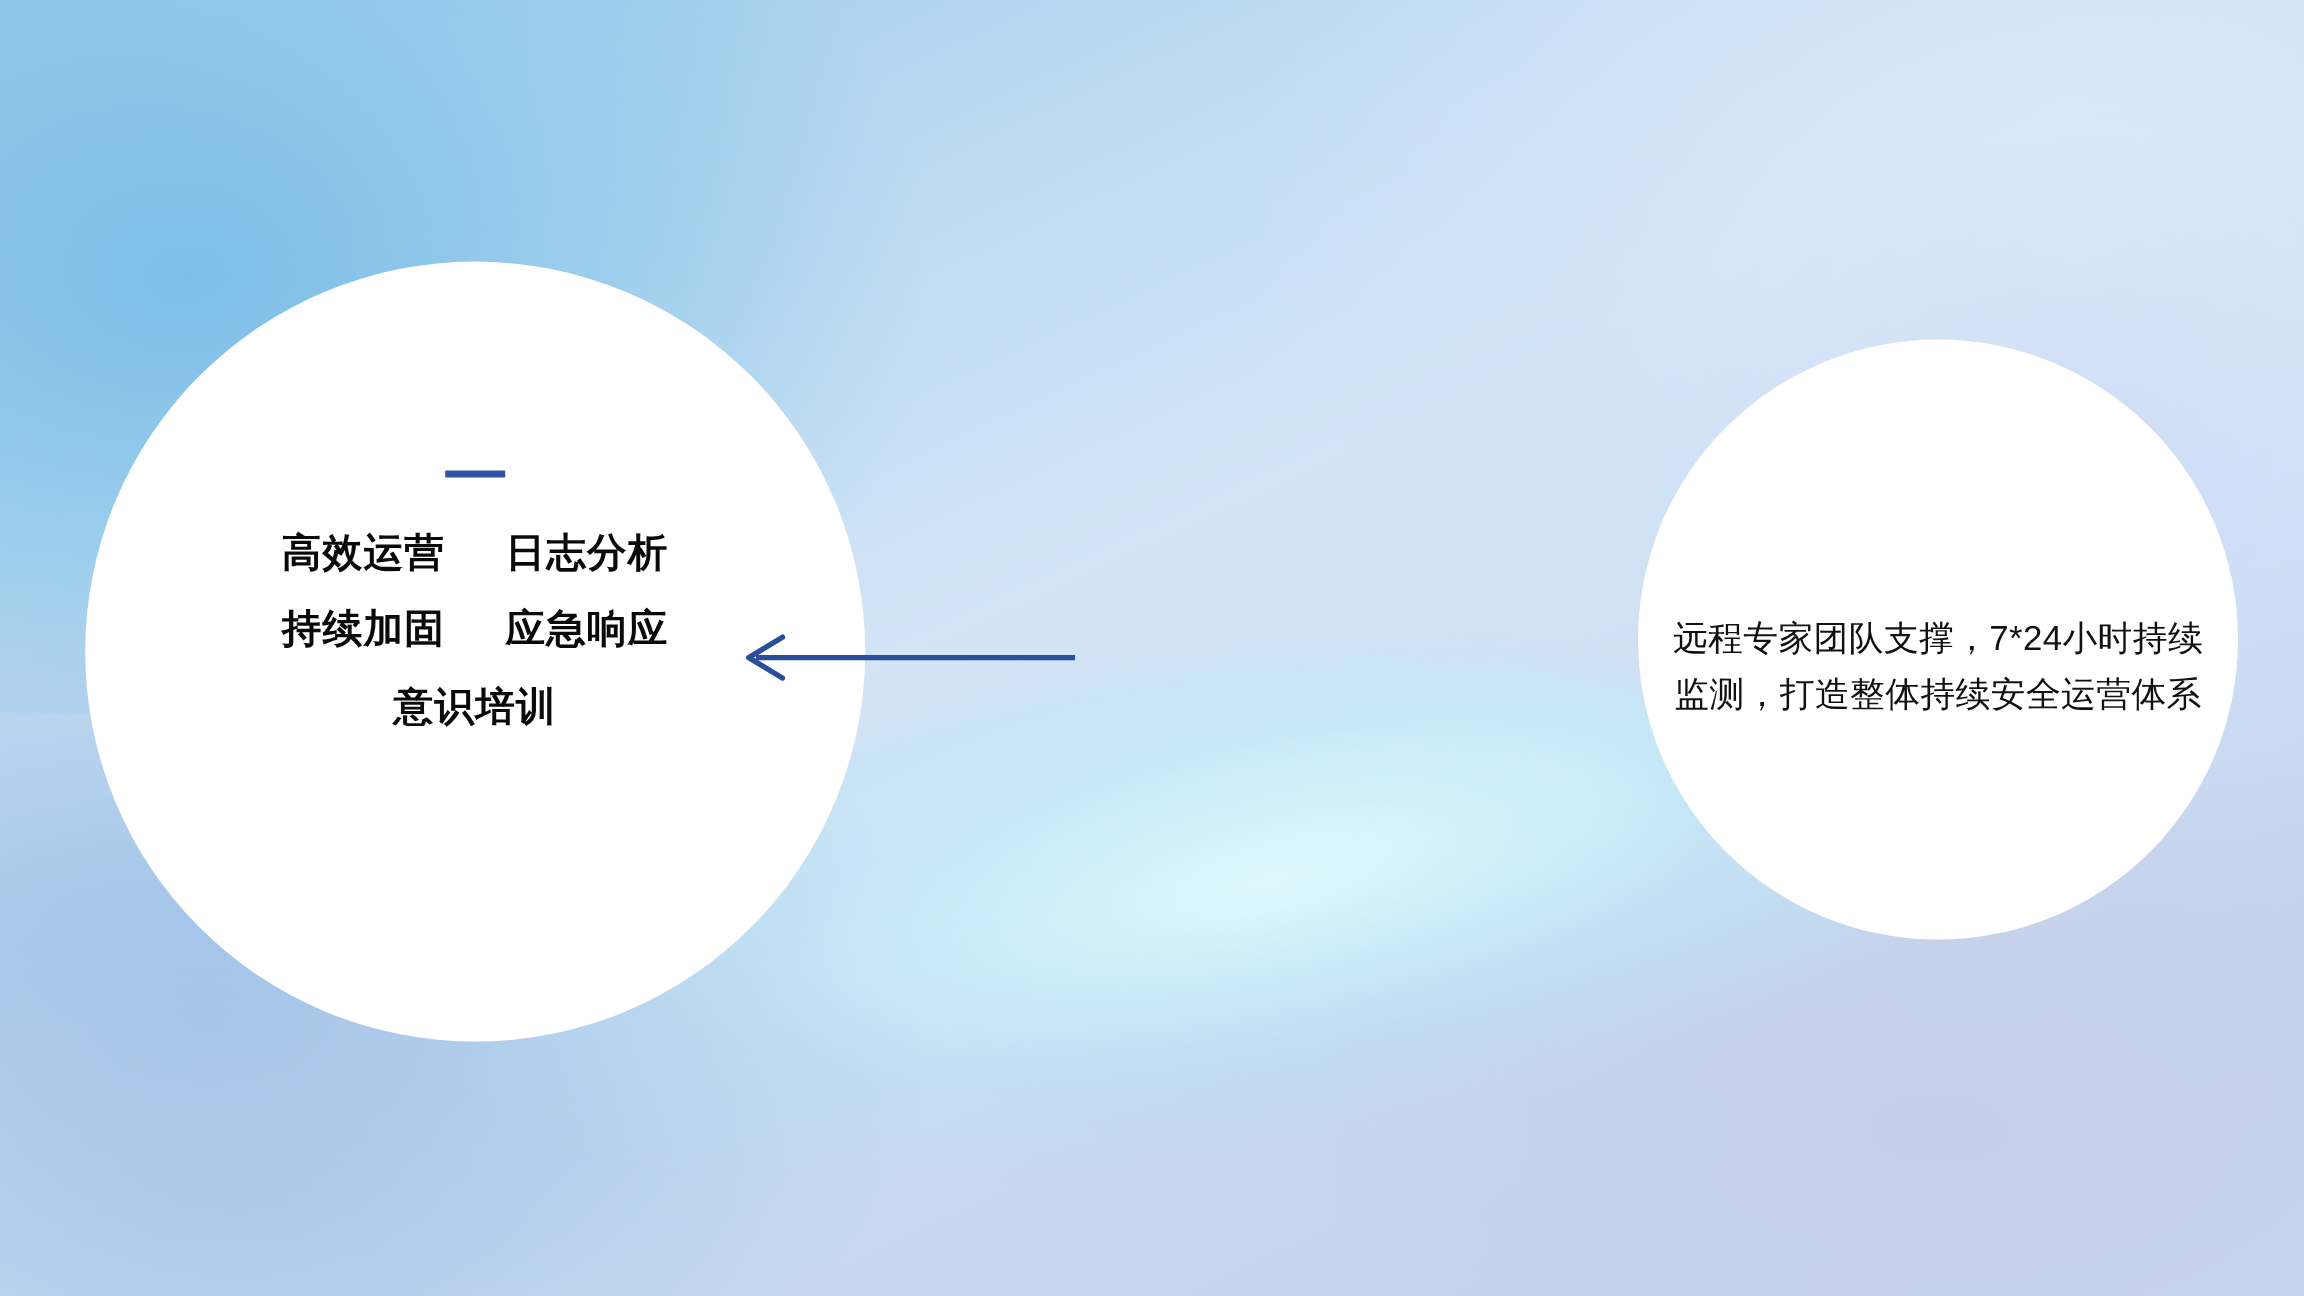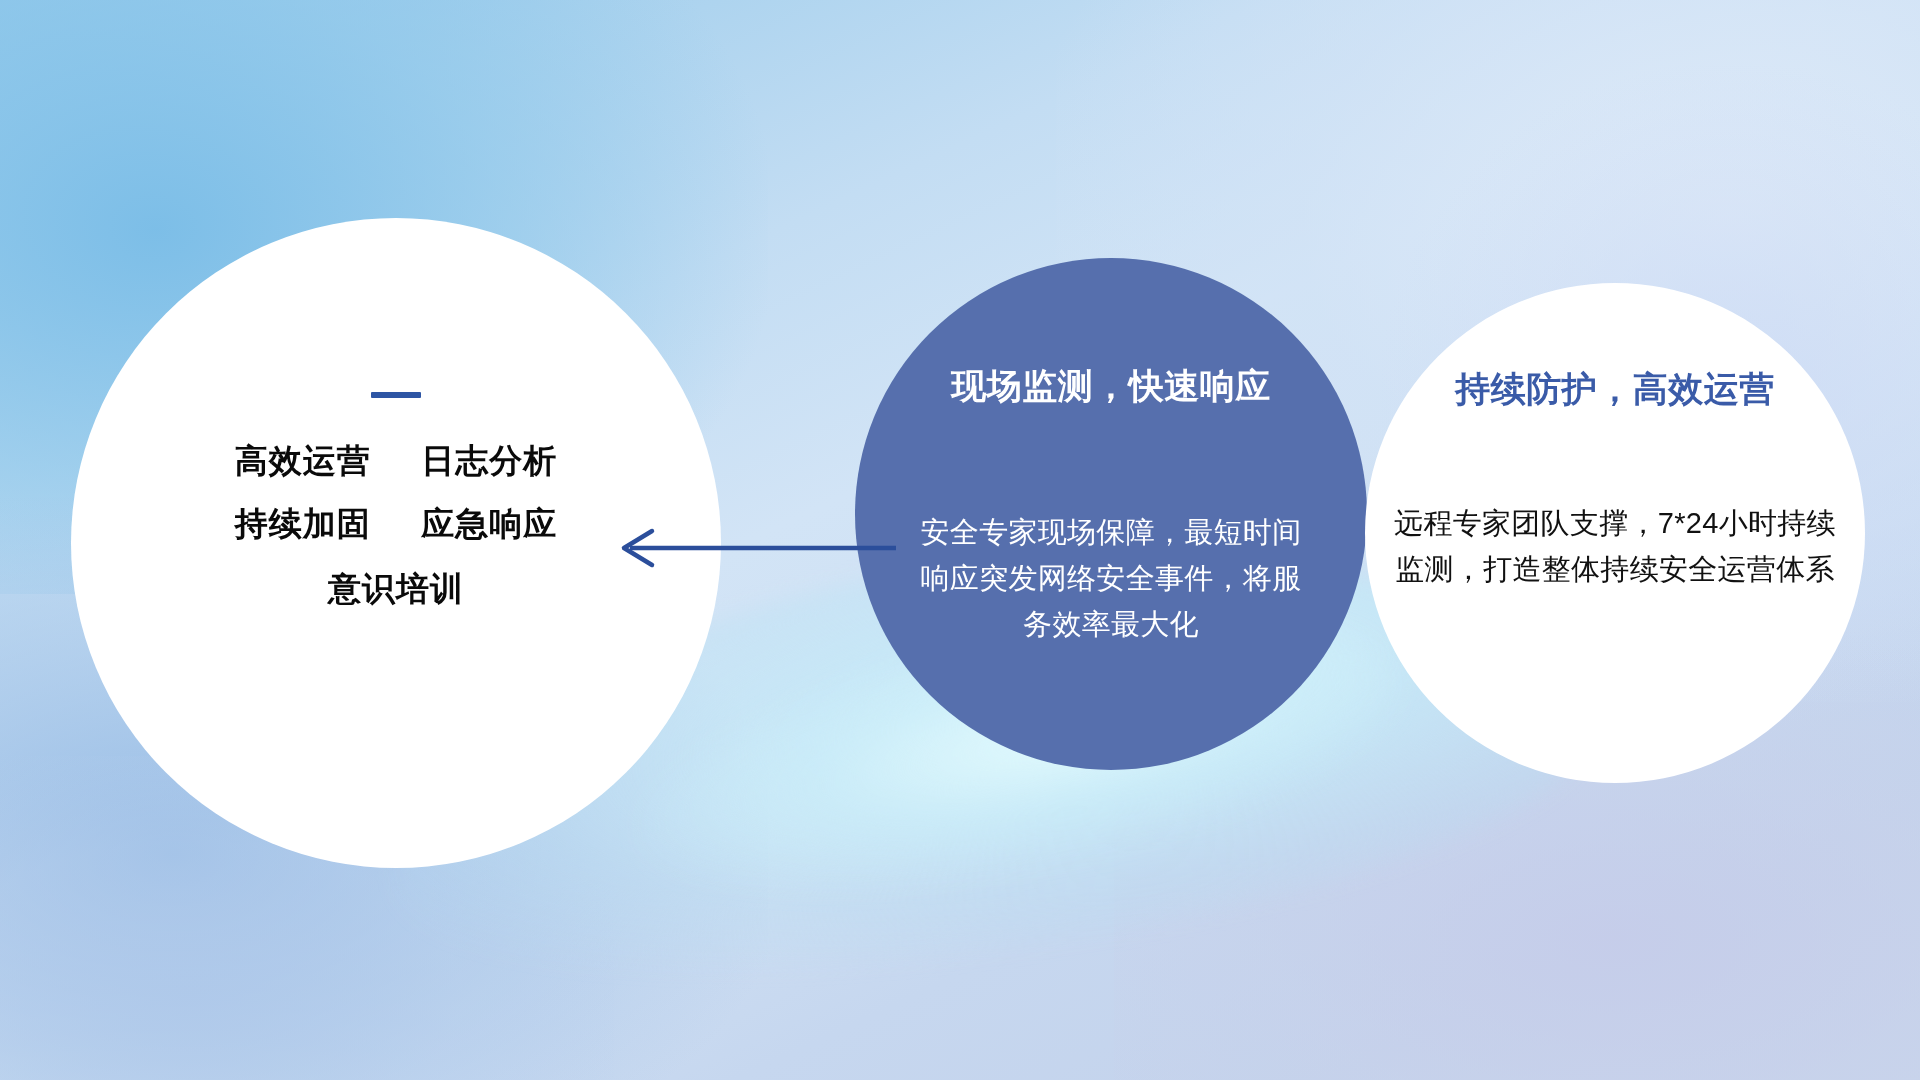--- a/index.html
+++ b/index.html
@@ -239,21 +239,21 @@
     right: 0;
     text-align: center;
     font-size: 35px;
     font-weight: bold;
     color: #3A5BA8;
     letter-spacing: 0.5px;
     white-space: nowrap;
   }
   .right-body {
     position: absolute;
-    top: 218px;
+    top: 228px;
     left: 18px;
     right: 18px;
     text-align: center;
     font-size: 29px;
     color: #111111;
     line-height: 1.58;
     letter-spacing: 0.3px;
   }
 
   
@@ -273,26 +273,20 @@
   <div class="bg-base"></div>
   <div class="bg-topleftblue"></div>
   <div class="bg-topright"></div>
   <div class="bg-leftlowblue"></div>
   <div class="bg-rightfade"></div>
   <div class="bg-bottomright"></div>
   <div class="bg-bottomleft"></div>
   <div class="bg-swoosh"></div>
   <div class="bg-swoosh2"></div>
 
-  <div class="circle" id="circle-middle" style="background: rgb(86, 111, 173);">
-    <div class="mid-inner">
-      <div class="mid-title">现场监测，快速响应</div>
-      <div class="mid-body">安全专家现场保障，最短时间响应突发网络安全事件，将服务效率最大化</div>
-    </div>
-  </div>
 
   <div class="circle circle-white" id="circle-left">
     <div class="left-inner">
       <div class="accent-dash" style="background: rgb(45, 85, 164);"></div>
       <div class="left-line row1">
         <span>高效运营</span>
         <span class="left-gap"></span>
         <span>日志分析</span>
       </div>
       <div class="left-line row2">
@@ -301,21 +295,20 @@
         <span>应急响应</span>
       </div>
       <div class="left-line row3">
         <span>意识培训</span>
       </div>
     </div>
   </div>
 
   <div class="circle circle-white" id="circle-right">
     <div class="right-inner">
-      <div class="right-title" style="color: rgb(58, 91, 168);">持续防护，高效运营</div>
       <div class="right-body">远程专家团队支撑，7*24小时持续监测，打造整体持续安全运营体系</div>
     </div>
   </div>
 
   <svg id="flow-arrow" viewBox="0 0 300 60">
     <line x1="300" y1="30" x2="34" y2="30" stroke="#2B4E9B" stroke-width="4.5"></line>
     <polyline points="56,13 28,30 56,47" fill="none" stroke="#2B4E9B" stroke-width="4.5" stroke-linecap="round" stroke-linejoin="round"></polyline>
   </svg>
 
 </div>

